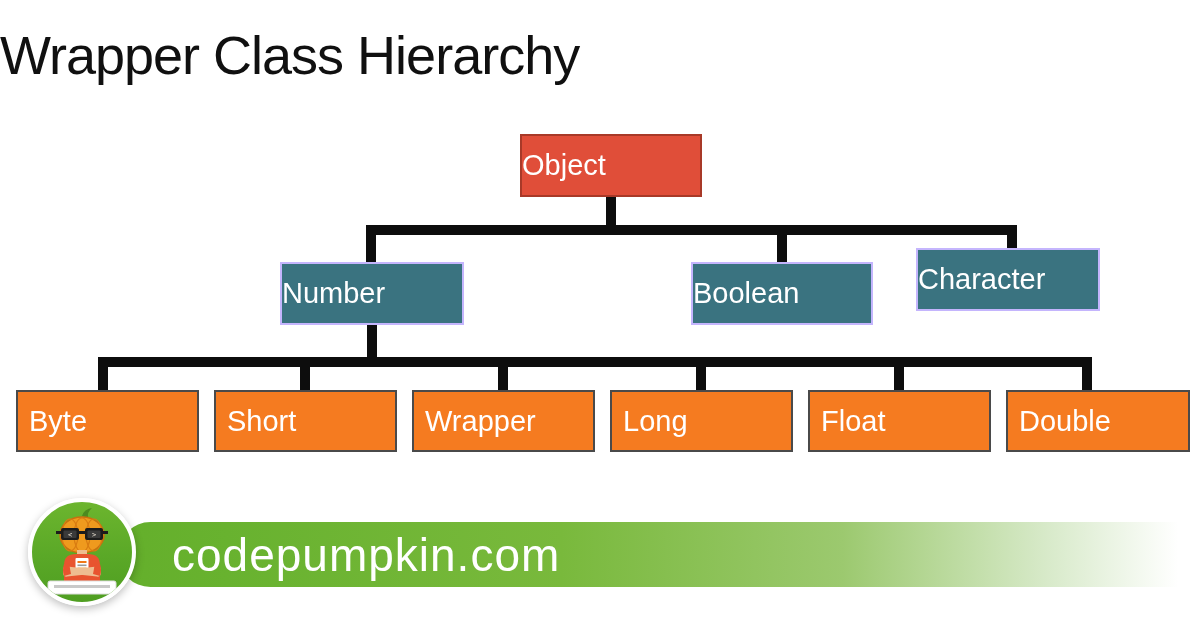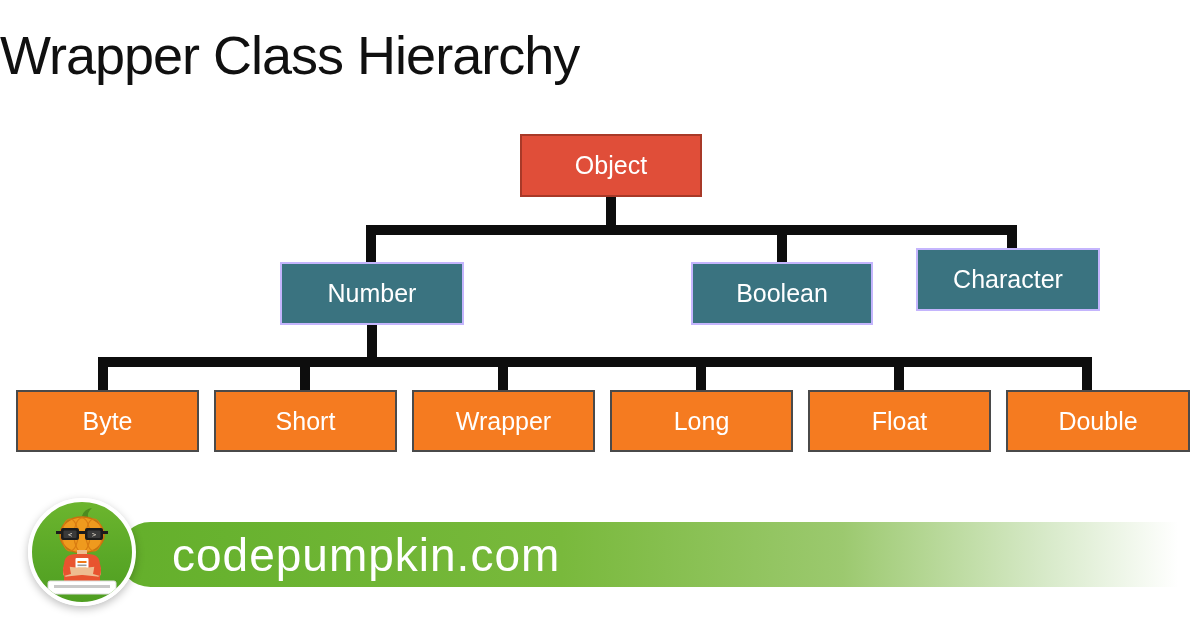--- a/index.html
+++ b/index.html
@@ -13,30 +13,30 @@
   
   .title{
     position:absolute;top:24px;left:0;width:1200px;
     text-align:left;font-size:54px;font-weight:400;
     color:#101010;letter-spacing:-1px;
   }
 
   
   .node{
     position:absolute;box-sizing:border-box;
-    display:flex;align-items:center;justify-content:center;
-    color:#ffffff;font-size:25px;font-weight:400;
+    display:flex;align-items:center;
+    color:#ffffff;font-size:29px;font-weight:400;
   }
   .node-root{left:520px;top:134px;width:182px;height:63px;
     background:#e04e39;border:2px solid #a83928;}
   .node-number{left:280px;top:262px;width:184px;height:63px;}
   .node-boolean{left:691px;top:262px;width:182px;height:63px;}
   .node-character{left:916px;top:248px;width:184px;height:63px;}
   .teal{background:#3a7380;border:2px solid #c4b5fd;}
-  .orange{background:#f57b20;border:2px solid #4a4a4a;top:390px;width:183px;height:62px;}
+  .orange{background:#f57b20;border:2px solid #4a4a4a;top:390px;width:183px;height:62px;padding-left:11px;}
   .node-byte{left:16px;}
   .node-short{left:214px;}
   .node-integer{left:412px;}
   .node-long{left:610px;}
   .node-float{left:808px;}
   .node-double{left:1006px;width:184px;}
 
   
   .line{position:absolute;background:#0d0d0d;}
   .v-object{left:606px;top:196px;width:10px;height:30px;}

